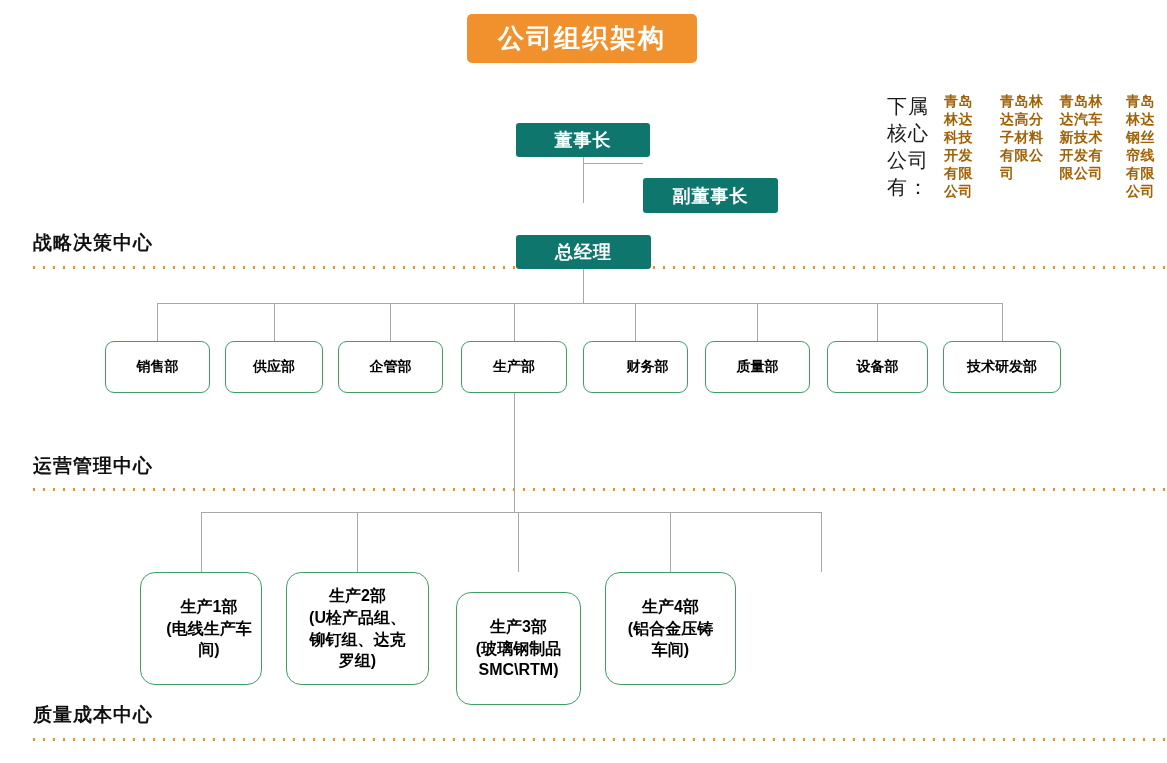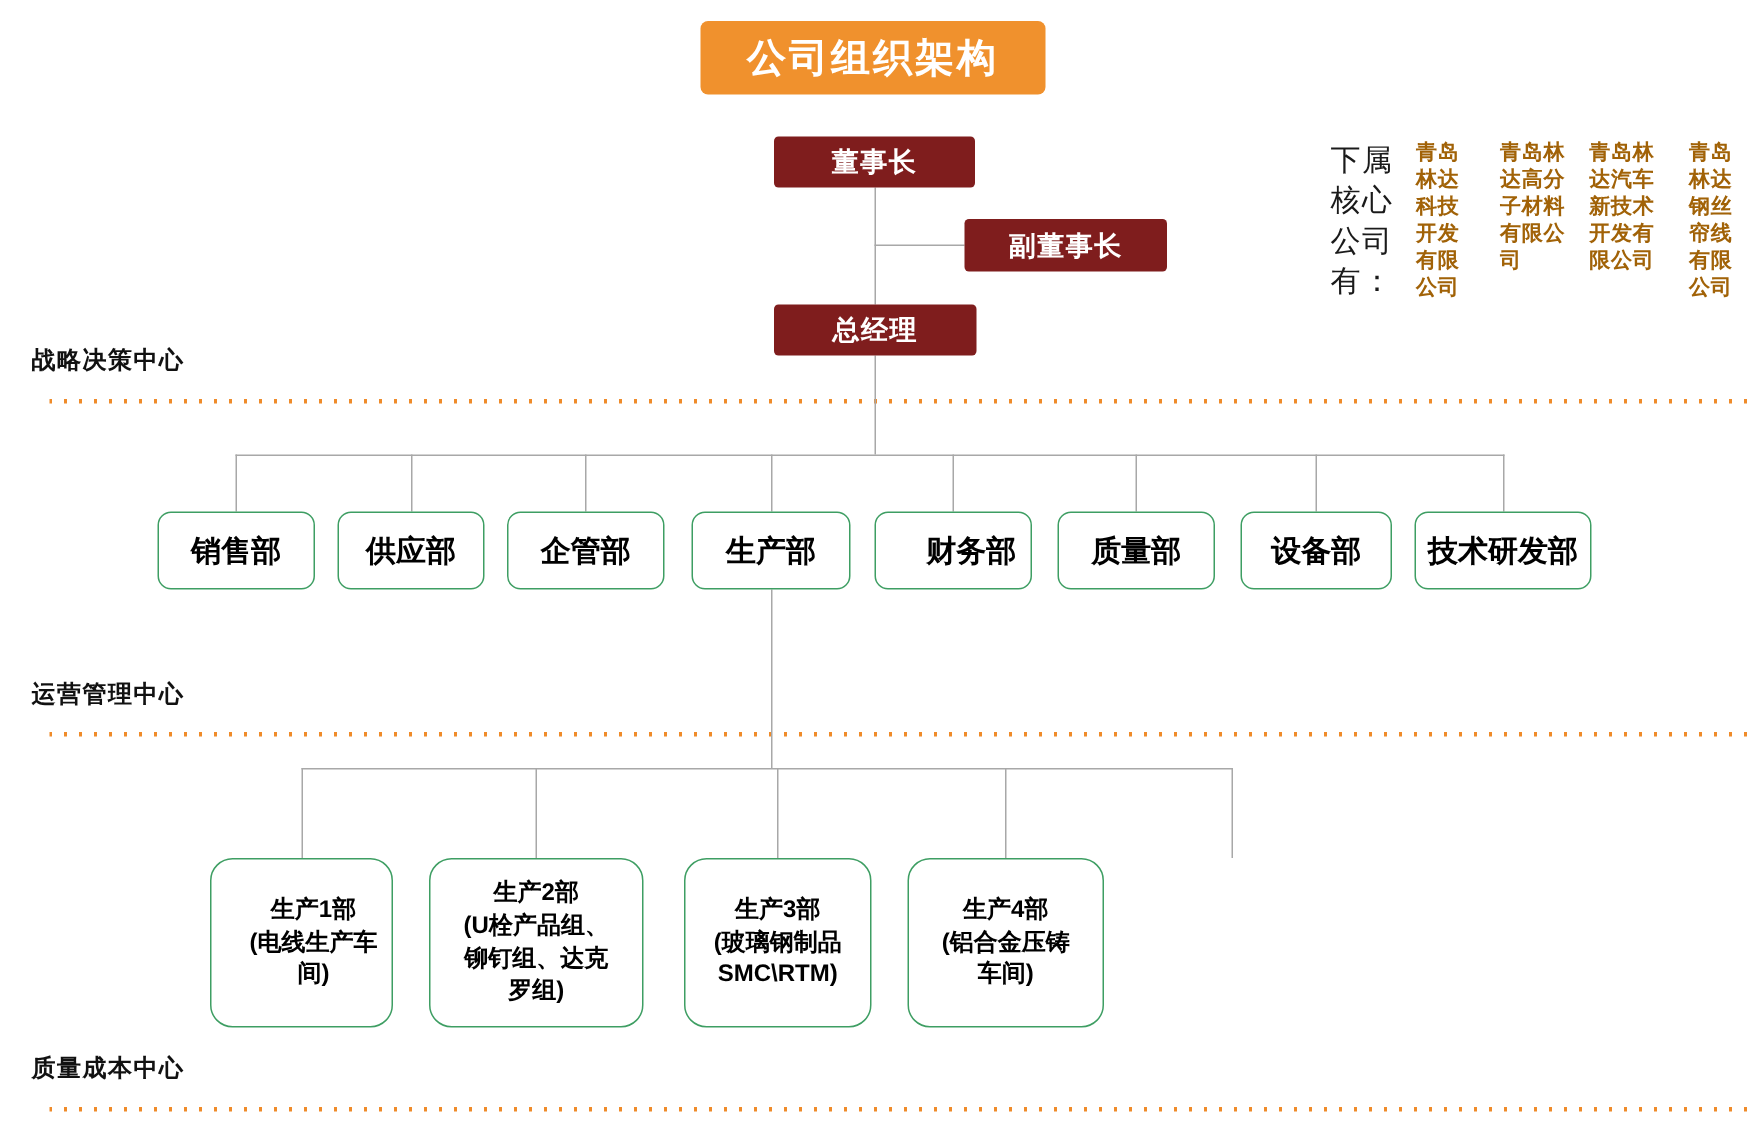--- a/index.html
+++ b/index.html
@@ -27,41 +27,42 @@
     font-weight: bold;
     letter-spacing: 2px;
     display: flex;
     align-items: center;
     justify-content: center;
     margin-top: 11px;
   }
   
   .green-box {
     position: absolute;
-    background: #7f1d1d;
+    background: #0f766e;
     border-radius: 3px;
     color: #ffffff;
     font-size: 18px;
     font-weight: bold;
     letter-spacing: 1px;
     display: flex;
     align-items: center;
     justify-content: center;
     z-index: 3;
+    margin-top: 32px;
   }
   
   .dept-box {
     position: absolute;
     top: 341px;
     height: 52px;
     background: #ffffff;
     border: 1.5px solid #3E9E63;
     border-radius: 9px;
     color: #000000;
-    font-size: 20px;
+    font-size: 14px;
     font-weight: bold;
     display: flex;
     align-items: center;
     justify-content: center;
     box-sizing: border-box;
     z-index: 3;
   }
   
   .prod-box {
     position: absolute;
@@ -78,23 +79,23 @@
     white-space: pre-line;
     display: flex;
     align-items: center;
     justify-content: center;
     box-sizing: border-box;
     z-index: 3;
   }
   
   .section-label {
     position: absolute;
-    left: 21px;
+    left: 33px;
     color: #111111;
-    font-size: 16px;
+    font-size: 19px;
     font-weight: bold;
     letter-spacing: 1px;
     z-index: 2;
   }
   
   .dotted-line {
     position: absolute;
     left: 33px;
     width: 1134px;
     height: 3px;
@@ -186,20 +187,20 @@
   <div class="dept-box" style="left:705px; width:105px;">质量部</div>
   <div class="dept-box" style="left:943px; width:118px;">技术研发部</div>
 
   <div class="prod-box" style="left:140px; width:122px;padding-left:16px;">生产1部
 (电线生产车
 间)</div>
   <div class="prod-box" style="left:286px; width:143px;">生产2部
 (U栓产品组、
 铆钉组、达克
 罗组)</div>
-  <div class="prod-box" style="left:456px; width:125px;">生产3部
+  <div class="prod-box" style="left:456px; width:125px;margin-top:20px;">生产3部
 (玻璃钢制品
 SMC\RTM)</div>
   <div class="prod-box" style="left:605px; width:131px;">生产4部
 (铝合金压铸
 车间)</div>
 
 </div>
 
 </body></html>

